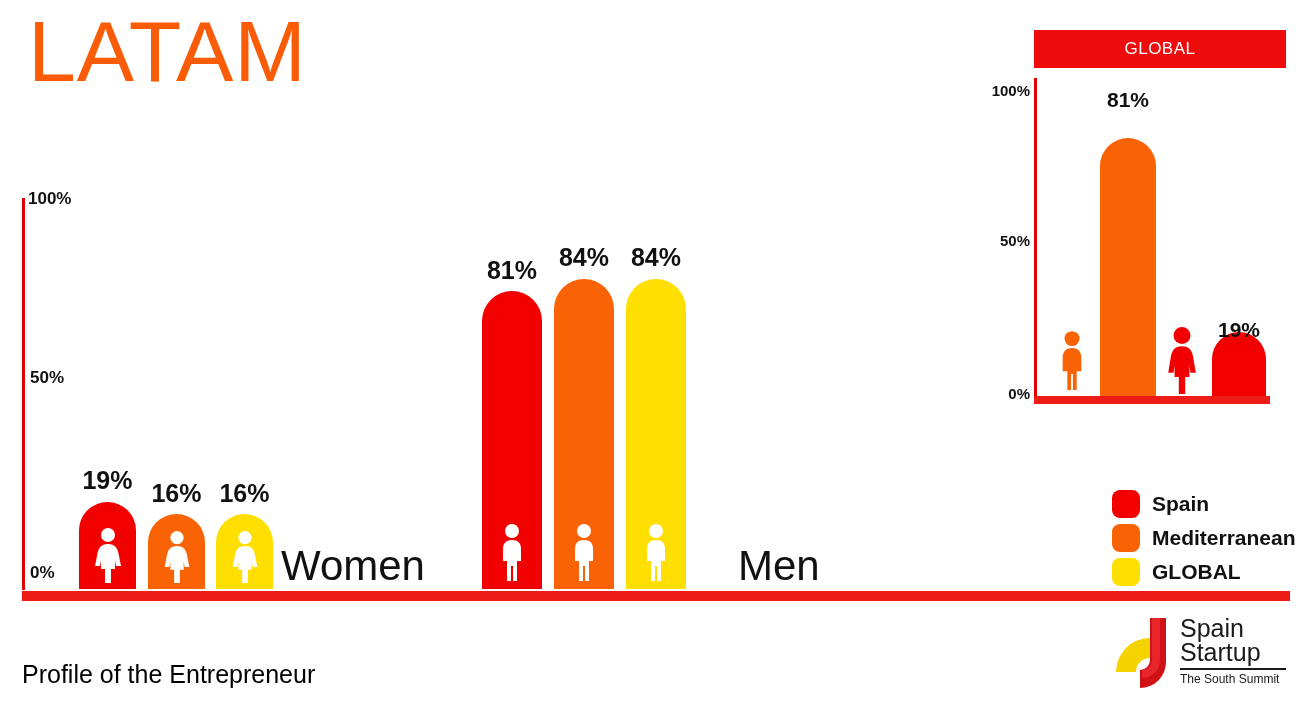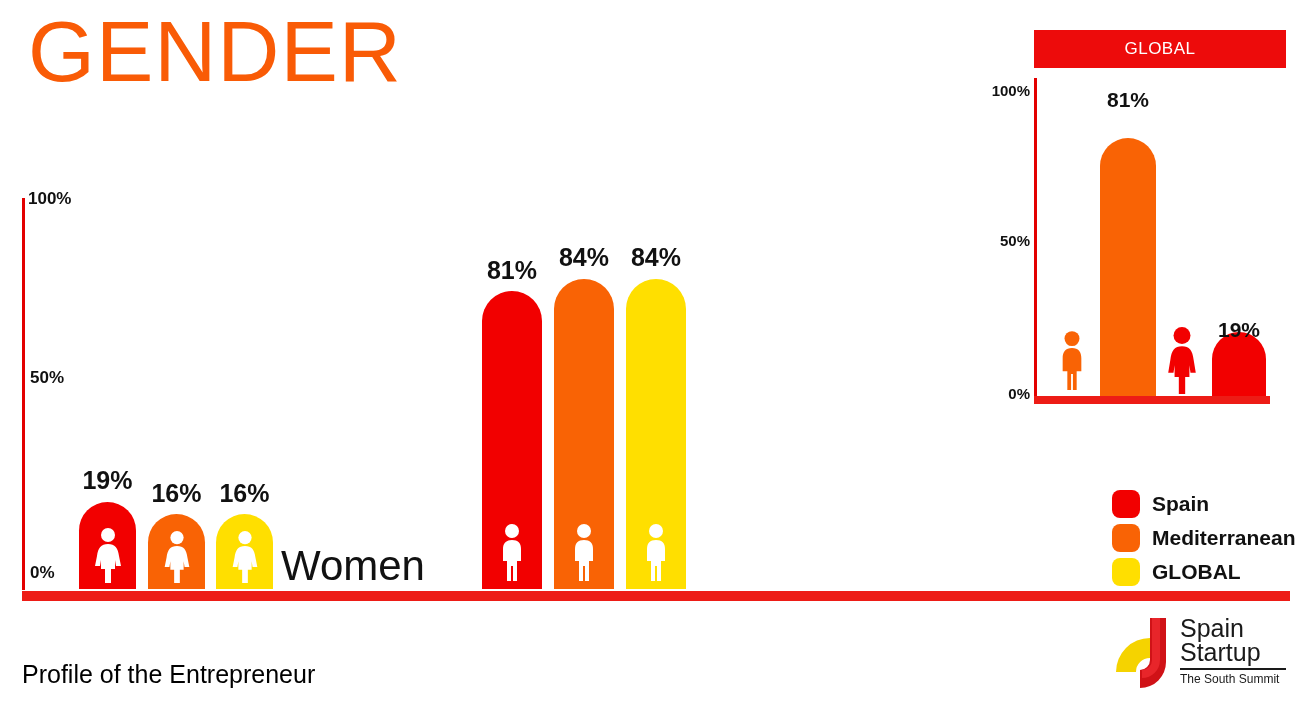--- a/index.html
+++ b/index.html
@@ -86,21 +86,21 @@
   #logo-word1{top:4px;}
   #logo-word2{top:28px;}
   #logo-rule{position:absolute;left:72px;top:56px;width:106px;height:2px;background:#1a1a1a;}
   #logo-tag{position:absolute;left:72px;top:60px;font-size:12px;font-weight:400;color:#1a1a1a;white-space:nowrap;}
 </style>
 </head>
 <body>
 
 <div id="stage">
 
-  <div id="title">GENDER</div>
+  <div id="title">LATAM</div>
 
   <div id="main-axis-line"></div>
   <div class="axis-label" id="main-lab-100">100%</div>
   <div class="axis-label" id="main-lab-50">50%</div>
   <div class="axis-label" id="main-lab-0">0%</div>
 
   <div class="bar-wrap" style="left:79px;top:502px;width:57px;height:87px;">
     <div class="bar" style="left:0;width:57px;height:87px;background:#F20000;"></div>
     <svg class="picto" style="bottom:4px;width:32px;height:58px;" viewBox="0 0 32 58">
       <circle cx="16" cy="8" r="7" fill="#fff"></circle>
@@ -149,20 +149,21 @@
 
   <div class="bar-wrap" style="left:626px;top:279px;width:60px;height:310px;">
     <div class="bar" style="left:0;width:60px;height:310px;background:#FFDF00;"></div>
     <svg class="picto" style="bottom:6px;width:30px;height:60px;" viewBox="0 0 30 60">
       <circle cx="15" cy="8" r="7" fill="#fff"></circle>
       <path d="M15 17 C9 17 6 20 6 26 L6 38 L10 38 L10 34 L10 58 L14 58 L14 43 L16 43 L16 58 L20 58 L20 34 L20 38 L24 38 L24 26 C24 20 21 17 15 17 Z" fill="#fff"></path>
     </svg>
   </div>
   <div class="val" style="left:624px;top:243px;width:64px;">84%</div>
 
+  <div class="group-label" style="left:738px;top:542px;">Men</div>
 
   <div id="ground-line"></div>
 
   <div id="global-panel">
     <div id="global-header">GLOBAL</div>
     <div id="global-axis-line"></div>
     <div class="g-axis-label" id="g-lab-100">100%</div>
     <div class="g-axis-label" id="g-lab-50">50%</div>
     <div class="g-axis-label" id="g-lab-0">0%</div>
 

